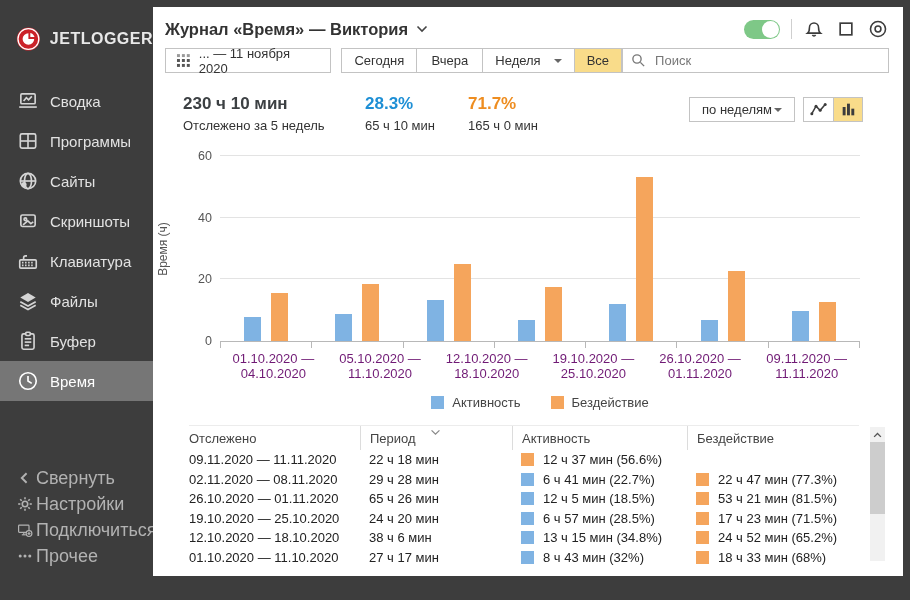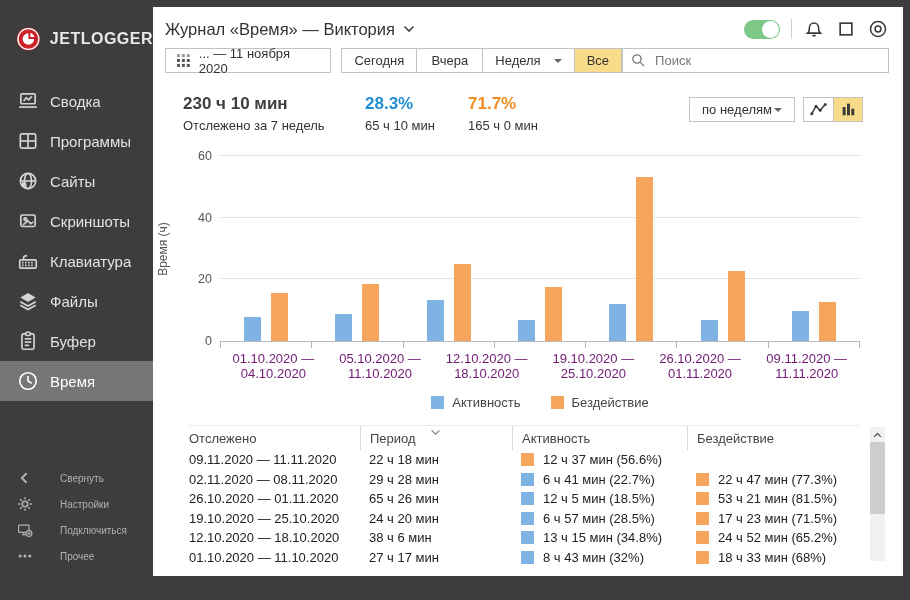--- a/index.html
+++ b/index.html
@@ -9,26 +9,26 @@
 
   
   .sidebar{width:153px;flex:0 0 153px;position:relative;color:#dedede;margin:-7px 0;padding-top:7px;}
   .logo{display:flex;align-items:center;gap:9px;padding:12px 0 0 16px;height:52px;}
   .logo-text{font-size:16px;font-weight:bold;letter-spacing:.5px;color:#e8e8e8;}
   .nav{margin-top:22px;}
   .nav-item{display:flex;align-items:center;gap:11px;height:40px;padding-left:17px;font-size:15px;color:#e2e2e2;cursor:default;}
   .nav-item.sel{background:#767676;color:#fff;}
   .nav-item svg{flex:0 0 22px;}
   .side-footer{position:absolute;bottom:14px;left:17px;}
-  .foot-item{display:flex;align-items:center;gap:27px;height:26px;font-size:10px;color:#b2b2b2;}
+  .foot-item{display:flex;align-items:center;gap:3px;height:26px;font-size:18px;color:#b2b2b2;}
 
   
   .main{flex:1;background:#fff;overflow:hidden;position:relative;}
   .topbar{display:flex;align-items:center;justify-content:space-between;padding:11px 14px 0 12px;}
-  .page-title{display:flex;align-items:center;gap:8px;font-size:16.5px;font-weight:normal;color:#333;}
+  .page-title{display:flex;align-items:center;gap:8px;font-size:16.5px;font-weight:bold;color:#333;}
   .win-controls{display:flex;align-items:center;gap:11px;}
   .toggle{width:36px;height:19px;border-radius:10px;background:#7ec887;position:relative;}
   .toggle .knob{position:absolute;right:1px;top:1px;width:17px;height:17px;border-radius:50%;background:#fff;}
   .vdiv{width:1px;height:20px;background:#cfcfcf;}
 
   .filterbar{display:flex;align-items:flex-end;padding:8px 14px 0 12px;}
   .btn{height:25px;border:1px solid #c3c3c3;background:#fff;display:flex;align-items:center;
        font-size:13px;color:#333;padding:0 12px;justify-content:center;}
   .date-btn{width:170px;gap:8px;justify-content:flex-start;padding:0 10px;}
   .seg{display:flex;margin-left:11px;}
@@ -287,21 +287,21 @@
           <circle cx="8" cy="8" r="5.5"></circle>
             <line x1="12.5" y1="12.5" x2="17.5" y2="17.5"></line>
         </svg>
         <input type="text" placeholder="Поиск" style="">
       </div>
     </div>
 
     <div class="statsbar">
       <div class="stat-total">
         <div class="stat-big">230 ч 10 мин</div>
-        <div class="stat-cap">Отслежено за 7 недель</div>
+        <div class="stat-cap">Отслежено за 5 недель</div>
       </div>
       <div class="stat-act">
         <div class="stat-big pct-blue">28.3%</div>
         <div class="stat-cap">65 ч 10 мин</div>
       </div>
       <div>
         <div class="stat-big pct-orange">71.7%</div>
         <div class="stat-cap">165 ч 0 мин</div>
       </div>
       <div class="right-controls">

